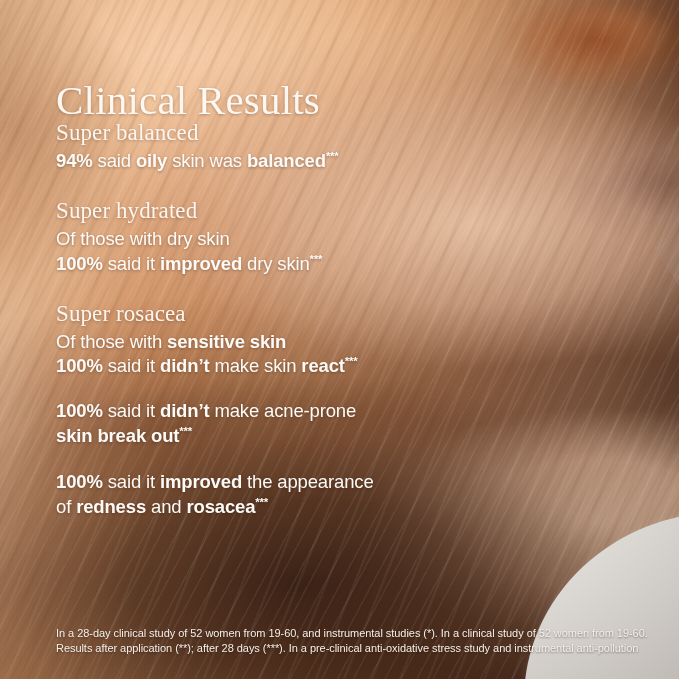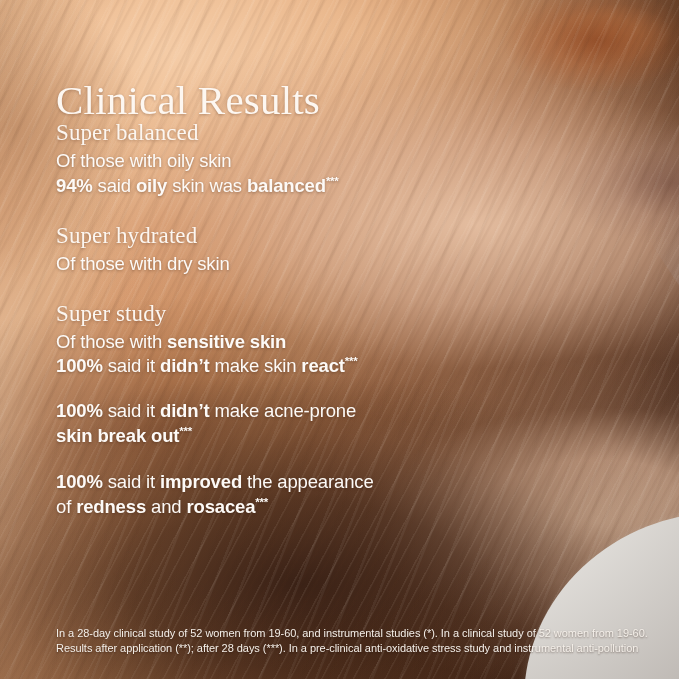--- a/index.html
+++ b/index.html
@@ -272,33 +272,35 @@
   <div class="bg-layer bg-vignette"></div>
 
   <div class="content">
 
     <h1 class="page-title">Clinical Results</h1>
 
     <div class="claims">
 
       <div class="claim-block">
         <div class="claim-head">Super balanced</div>
-        <div class="claim-line">Of those with oily skin</div>
         <div class="claim-line">
           <b>94%</b><span> said </span><b>oily</b><span> skin was </span><b>balanced</b><sup>***</sup>
         </div>
       </div>
 
       <div class="claim-block">
         <div class="claim-head">Super hydrated</div>
         <div class="claim-line">Of those with dry skin</div>
+        <div class="claim-line">
+          <b>100%</b><span> said it </span><b>improved</b><span> dry skin</span><sup>***</sup>
+        </div>
       </div>
 
       <div class="claim-block tight">
-        <div class="claim-head">Super study</div>
+        <div class="claim-head">Super rosacea</div>
         <div class="claim-line">
           <span>Of those with </span><b>sensitive skin</b>
         </div>
         <div class="claim-line">
           <b>100%</b><span> said it </span><b>didn’t</b><span> make skin </span><b>react</b><sup>***</sup>
         </div>
       </div>
 
       <div class="claim-block">
         <div class="claim-line">

